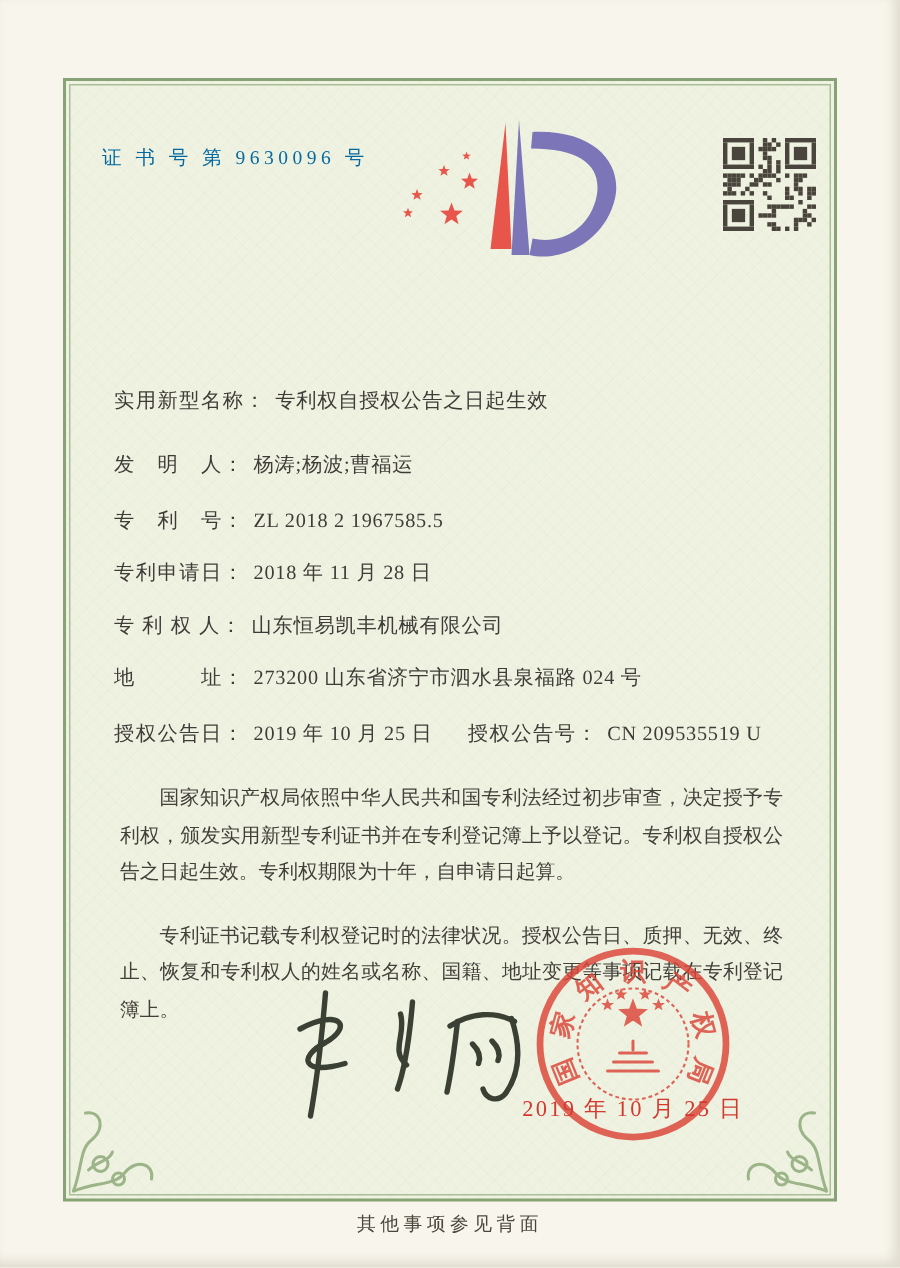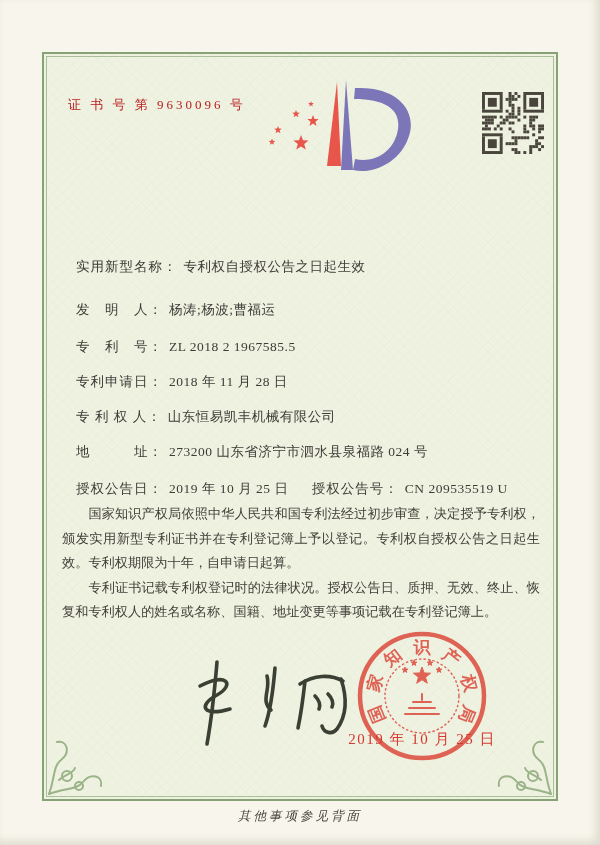--- a/index.html
+++ b/index.html
@@ -18,49 +18,49 @@
     content:""; position:absolute; inset:2px; border:1px solid #a9bf97; pointer-events:none;
   }
   
   .frame::before{
     content:""; position:absolute; inset:0; pointer-events:none; opacity:.35;
     background:
       repeating-linear-gradient(45deg, rgba(150,180,130,.10) 0 1px, transparent 1px 7px),
       repeating-linear-gradient(-45deg, rgba(150,180,130,.10) 0 1px, transparent 1px 7px);
   }
   .cert-no{
-    position:absolute; left:24px; top:42px; font-size:13px; letter-spacing:3px; color:#b91c1c;
+    position:absolute; left:24px; top:42px; font-size:13px; letter-spacing:3px; color:#0369a1;
   }
   .logo{ position:absolute; left:205px; top:20px; }
   .qr{ position:absolute; left:438px; top:38px; }
   .title{
     position:absolute; left:0; top:132px; width:100%; text-align:center;
     font-size:31px; font-weight:bold; letter-spacing:9px; color:#1d1d1d; text-indent:9px;
   }
   .fields{ position:absolute; left:32px; right:28px; top:204px; font-size:13.5px; color:#3f3c38; }
   .field-row{ position:absolute; left:0; white-space:nowrap; }
   .f-label{ letter-spacing:1px; }
   .f-value{ margin-left:6px; letter-spacing:.5px; }
   .r0{top:0;} .r1{top:43px;} .r2{top:80px;} .r3{top:115px;} .r4{top:150px;} .r5{top:185px;} .r6{top:222px;}
   .grant-no{ margin-left:20px; }
   .paras{
     position:absolute; left:18px; width:478px; top:448px;
     font-size:13.2px; line-height:24.5px; color:#43403a; text-align:justify;
   }
-  .paras p{ margin:0; text-indent:2em; }
+  .paras p{ margin:18px; text-indent:2em; }
   .signer{ position:absolute; left:52px; top:632px; font-size:15px; letter-spacing:3px; color:#33312c; line-height:32px; }
   .signature{ position:absolute; left:128px; top:600px; }
   .seal{ position:absolute; left:293px; top:560px; }
   .page-no{
     position:absolute; left:0; bottom:8px; width:100%; text-align:center;
     font-size:11px; letter-spacing:1px; color:#45423a;
   }
   .back-note{
     position:absolute; left:0; top:808px; width:100%; text-align:center;
-    font-size:12.5px; letter-spacing:3px; color:#4a463c; font-style:italic;
+    font-size:12.5px; letter-spacing:3px; color:#4a463c; 
   }
   .flourish{ position:absolute; bottom:1px; }
   .flourish.bl{ left:1px; }
   .flourish.br{ right:1px; transform:scaleX(-1); }
 </style>
 </head>
 <body>
 
 <div class="page">
   <div class="frame">

